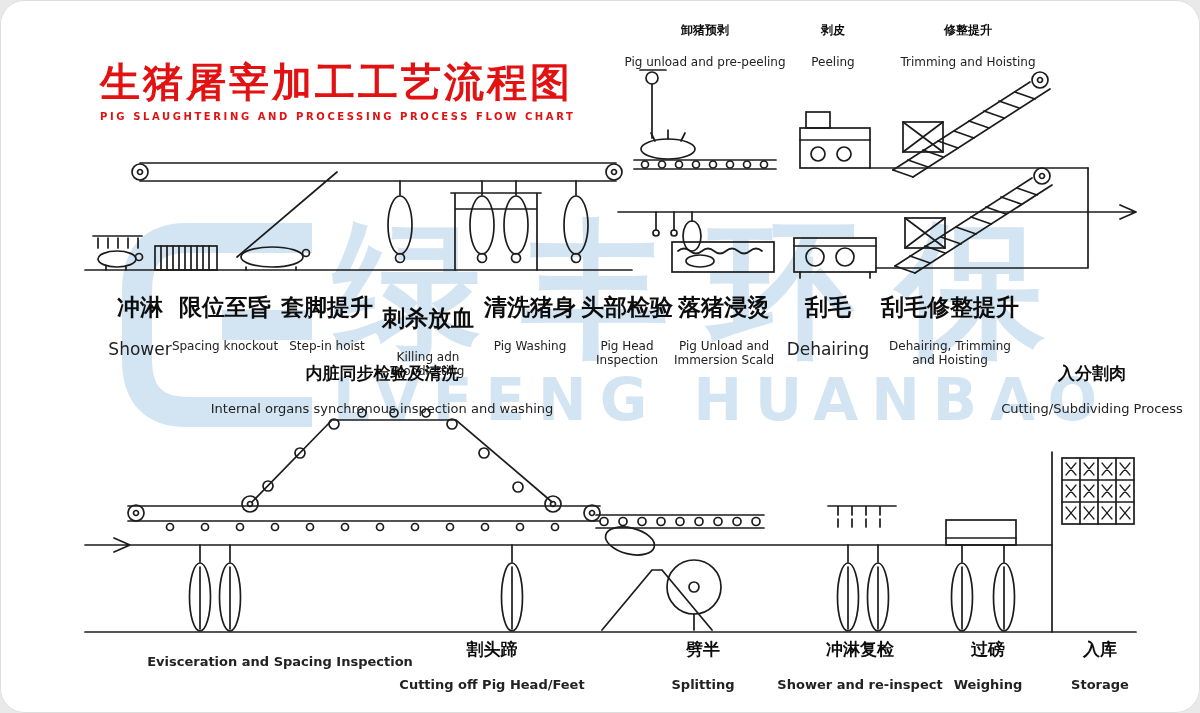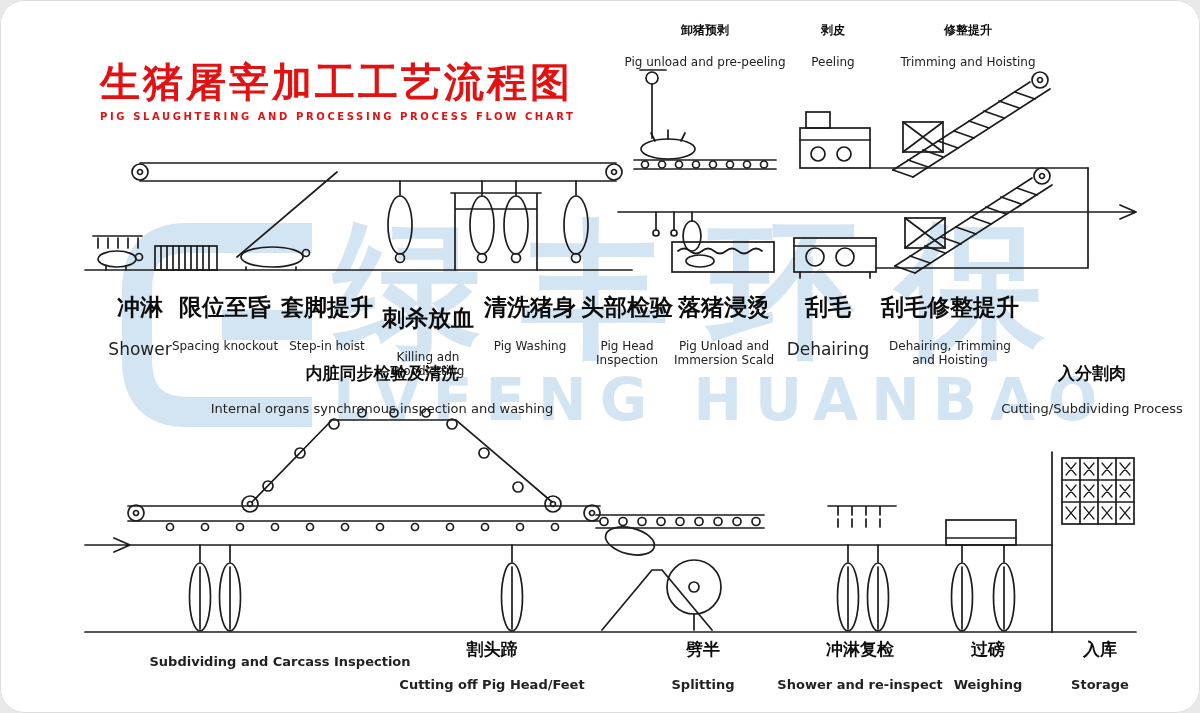--- a/index.html
+++ b/index.html
@@ -293,21 +293,21 @@
     <div class="cn">刮毛修整提升</div>
     <div class="en">Dehairing, Trimming
 and Hoisting</div>
   </div>
   <div class="st sec" style="left:1092px;top:362px">
     <div class="cn">入分割肉</div>
     <div class="en">Cutting/Subdividing Process</div>
   </div>
 
   <div class="st st-bot" style="left:280px;top:638px">
-    <div class="en">Subdividing and Carcass Inspection</div>
+    <div class="en">Evisceration and Spacing Inspection</div>
   </div>
   <div class="st st-bot" style="left:492px;top:638px">
     <div class="cn">割头蹄</div>
     <div class="en">Cutting off Pig Head/Feet</div>
   </div>
   <div class="st st-bot" style="left:703px;top:638px">
     <div class="cn">劈半</div>
     <div class="en">Splitting</div>
   </div>
   <div class="st st-bot" style="left:860px;top:638px">

